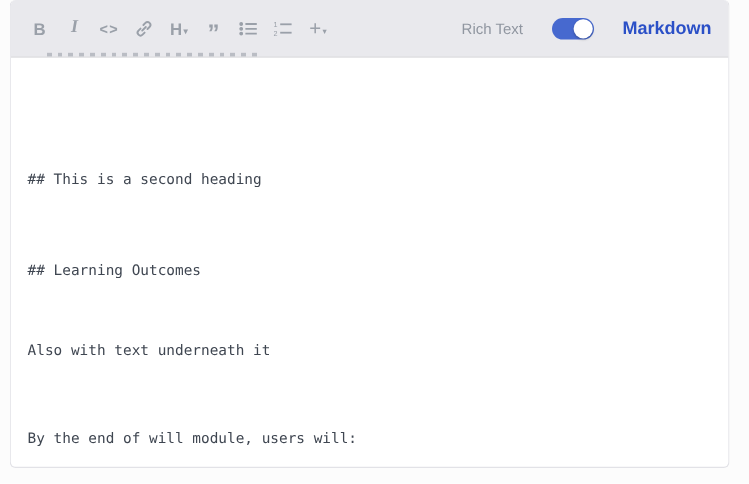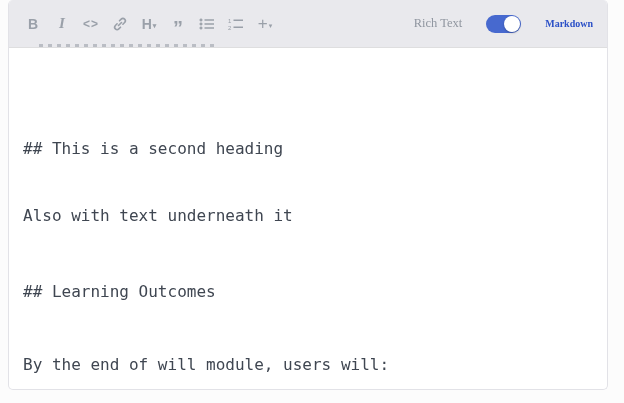--- a/index.html
+++ b/index.html
@@ -27,37 +27,37 @@
   }
   .tb-bold{font-weight:bold;font-size:14px;}
   .tb-italic{font-style:italic;font-family:"Liberation Serif", serif;font-size:15px;font-weight:bold;}
   .tb-code{font-size:12px;font-weight:bold;letter-spacing:1px;}
   .tb-heading{font-size:14px;font-weight:bold;}
   .tb-quote{font-size:20px;font-weight:bold;line-height:10px;padding-top:9px;}
   .tb-plus{font-size:17px;font-weight:normal;}
   .caret{font-size:7px;margin-left:1px;margin-top:5px;color:#9aa0a9;}
   .tool-btn svg{display:block;}
   
-  .mode-switch{display:flex;align-items:center;gap:24px;font-family:Liberation Serif, serif;}
+  .mode-switch{display:flex;align-items:center;gap:24px;}
   .mode-label-off{color:#9096a0;font-size:12.5px;}
-  .mode-label-on{color:#2b50c7;font-size:10px;font-weight:bold;}
+  .mode-label-on{color:#2b50c7;font-size:15px;font-weight:bold;}
   .toggle{
     width:35px;height:18px;border-radius:10px;background:#4769cf;
     position:relative;cursor:pointer;border:none;padding:0;
   }
   .toggle .knob{
     position:absolute;top:1px;right:1px;width:16px;height:16px;border-radius:50%;
     background:#ffffff;box-shadow:0 1px 2px rgba(0,0,0,.25);
   }
   
   .editor-body{
     position:relative;height:342px;box-sizing:border-box;
     padding:0 14px;
     font-family:"DejaVu Sans Mono", monospace;
-    font-size:16px;line-height:18px;color:#3f4651;
+    font-size:12px;line-height:18px;color:#3f4651;
     white-space:pre;cursor:text;
   }
   .clipped-line{
     position:absolute;top:-4px;left:30px;width:176px;height:3px;opacity:.5;
     background:repeating-linear-gradient(90deg,#8b919b 0 4px,transparent 4px 9px);
   }
   .p{margin:0;}
   .p1{padding-top:20px;}
   .p2{margin-top:13px;}
   .p3{margin-top:22px;}
@@ -129,22 +129,22 @@
         <span class="knob"></span>
       </button>
       <span class="mode-label-on">Markdown</span>
     </div>
   </div>
 
   <div class="editor-body">
     <div class="clipped-line"></div>
 
     <p class="p p1">## This is a second heading</p>
+    <p class="p p3">## Learning Outcomes</p>
     <p class="p p2">Also with text underneath it</p>
-    <p class="p p3">## Learning Outcomes</p>
     <p class="p p4">By the end of will module, users will:</p>
 
     
 
     
 
     
   </div>
 </div>
 

